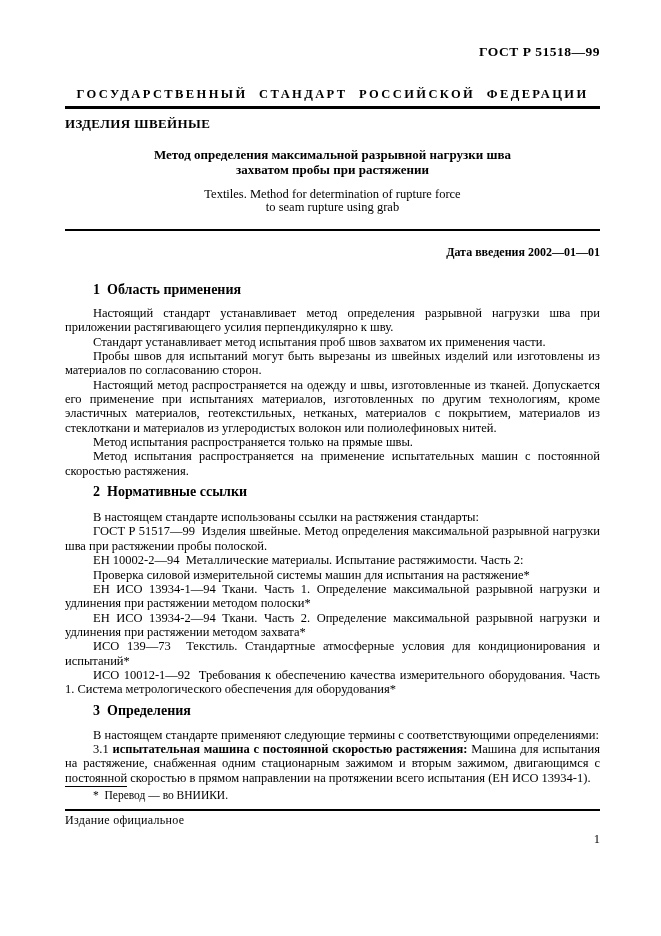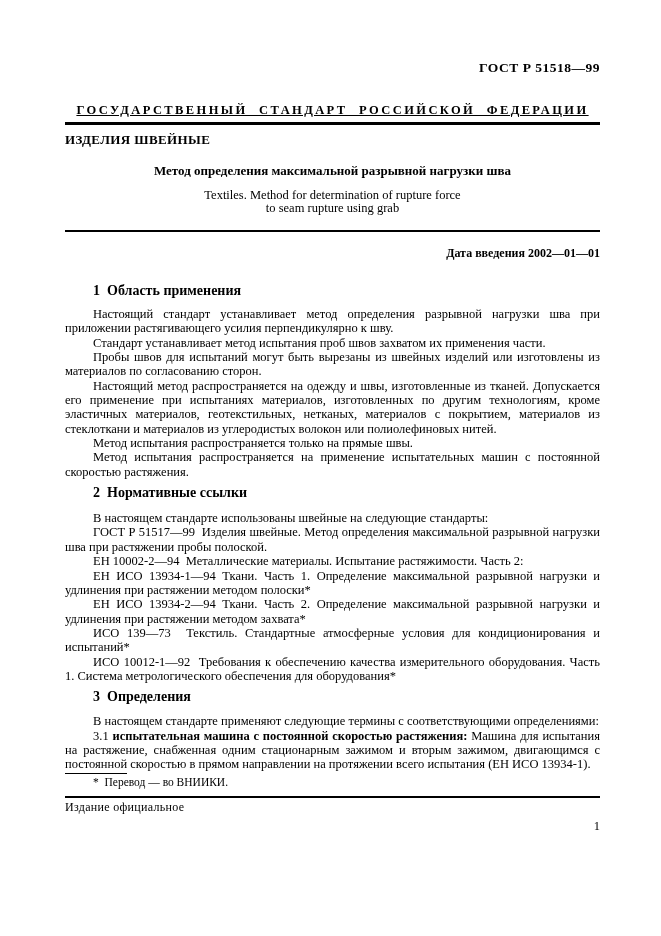--- a/index.html
+++ b/index.html
@@ -8,41 +8,40 @@
     width: 661px;
     height: 936px;
     background: #ffffff;
     color: #000000;
     font-family: "Liberation Serif", "DejaVu Serif", serif;
     overflow: hidden;
   }
   .content {
     position: absolute;
     left: 65px;
-    top: 16px;
+    top: 0;
     width: 535px;
   }
   .doc-number {
     margin-top: 44px;
     text-align: right;
     font-weight: bold;
     font-size: 13.5px;
     letter-spacing: 0.5px;
     line-height: 15px;
   }
   .type-heading {
     margin-top: 28px;
     text-align: center;
     font-weight: bold;
     font-size: 12.5px;
     letter-spacing: 2.4px;
     word-spacing: 6px;
     white-space: nowrap;
     line-height: 14.5px;
-    text-decoration: underline;
   }
   .rule-thick { height: 3px; background: #000; margin-top: 4px; }
   .subject {
     margin-top: 7px;
     text-align: left;
     font-weight: bold;
     font-size: 13px;
     letter-spacing: 0.4px;
     line-height: 15px;
   }
@@ -116,20 +115,21 @@
 
     <div class="doc-number">ГОСТ Р 51518—99</div>
 
     <div class="type-heading">ГОСУДАРСТВЕННЫЙ СТАНДАРТ РОССИЙСКОЙ ФЕДЕРАЦИИ</div>
     <div class="rule-thick"></div>
 
     <div class="subject">ИЗДЕЛИЯ ШВЕЙНЫЕ</div>
 
     <div class="title-ru">
         <div>Метод определения максимальной разрывной нагрузки шва</div>
+        <div>захватом пробы при растяжении</div>
       </div>
 
     <div class="title-en">
       <div>Textiles. Method for determination of rupture force</div>
       <div>to seam rupture using grab</div>
     </div>
 
     <div class="rule-thick2"></div>
 
     <div class="effective-date">Дата введения 2002—01—01</div>
@@ -139,23 +139,24 @@
       <div class="para">Настоящий стандарт устанавливает метод определения разрывной нагрузки шва при приложении растягивающего усилия перпендикулярно к шву.</div>
       <div class="para">Стандарт устанавливает метод испытания проб швов захватом их применения части.</div>
       <div class="para">Пробы швов для испытаний могут быть вырезаны из швейных изделий или изготовлены из материалов по согласованию сторон.</div>
       <div class="para">Настоящий метод распространяется на одежду и швы, изготовленные из тканей. Допускается его применение при испытаниях материалов, изготовленных по другим технологиям, кроме эластичных материалов, геотекстильных, нетканых, материалов с покрытием, материалов из стеклоткани и материалов из углеродистых волокон или полиолефиновых нитей.</div>
       <div class="para">Метод испытания распространяется только на прямые швы.</div>
       <div class="para">Метод испытания распространяется на применение испытательных машин с постоянной скоростью растяжения.</div>
     </div>
 
     <div class="sec-heading tight">2&nbsp; Нормативные ссылки</div>
     <div class="body-block refs">
-      <div class="para">В настоящем стандарте использованы швейные на следующие стандарты:</div>
+      <div class="para">В настоящем стандарте использованы ссылки на растяжения стандарты:</div>
       <div class="para">ГОСТ Р 51517—99&nbsp; Изделия швейные. Метод определения максимальной разрывной нагрузки шва при растяжении пробы полоской.</div>
       <div class="para">ЕН 10002-2—94&nbsp; Металлические материалы. Испытание растяжимости. Часть 2:</div>
+      <div class="para">Проверка силовой измерительной системы машин для испытания на растяжение*</div>
       <div class="para">ЕН ИСО 13934-1—94 Ткани. Часть 1. Определение максимальной разрывной нагрузки и удлинения при растяжении методом полоски*</div>
       <div class="para">ЕН ИСО 13934-2—94 Ткани. Часть 2. Определение максимальной разрывной нагрузки и удлинения при растяжении методом захвата*</div>
       <div class="para">ИСО 139—73&nbsp; Текстиль. Стандартные атмосферные условия для кондиционирования и испытаний*</div>
       <div class="para">ИСО 10012-1—92&nbsp; Требования к обеспечению качества измерительного оборудования. Часть 1. Система метрологического обеспечения для оборудования*</div>
     </div>
 
     <div class="sec-heading tight">3&nbsp; Определения</div>
     <div class="body-block defs">
       <div class="para">В настоящем стандарте применяют следующие термины с соответствующими определениями:</div>
       <div class="para"><span>3.1 </span><b class="term">испытательная машина с постоянной скоростью растяжения:</b><span> Машина для испытания на растяжение, снабженная одним стационарным зажимом и вторым зажимом, двигающимся с постоянной скоростью в прямом направлении на протяжении всего испытания (ЕН ИСО 13934-1).</span></div>

